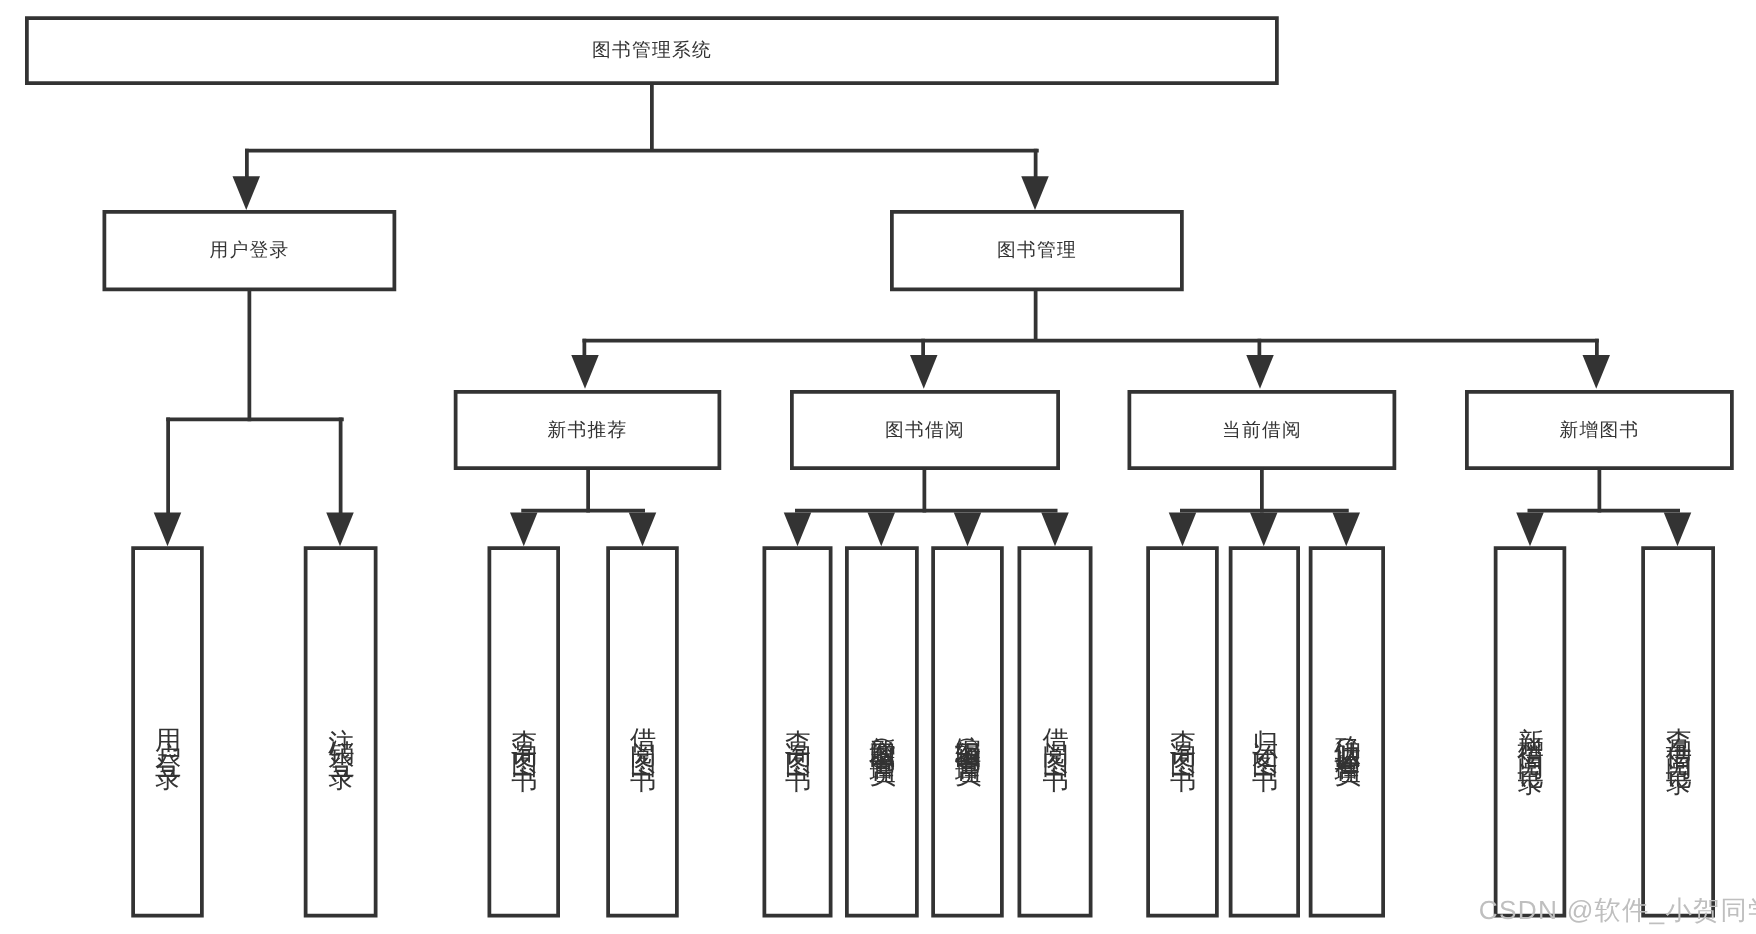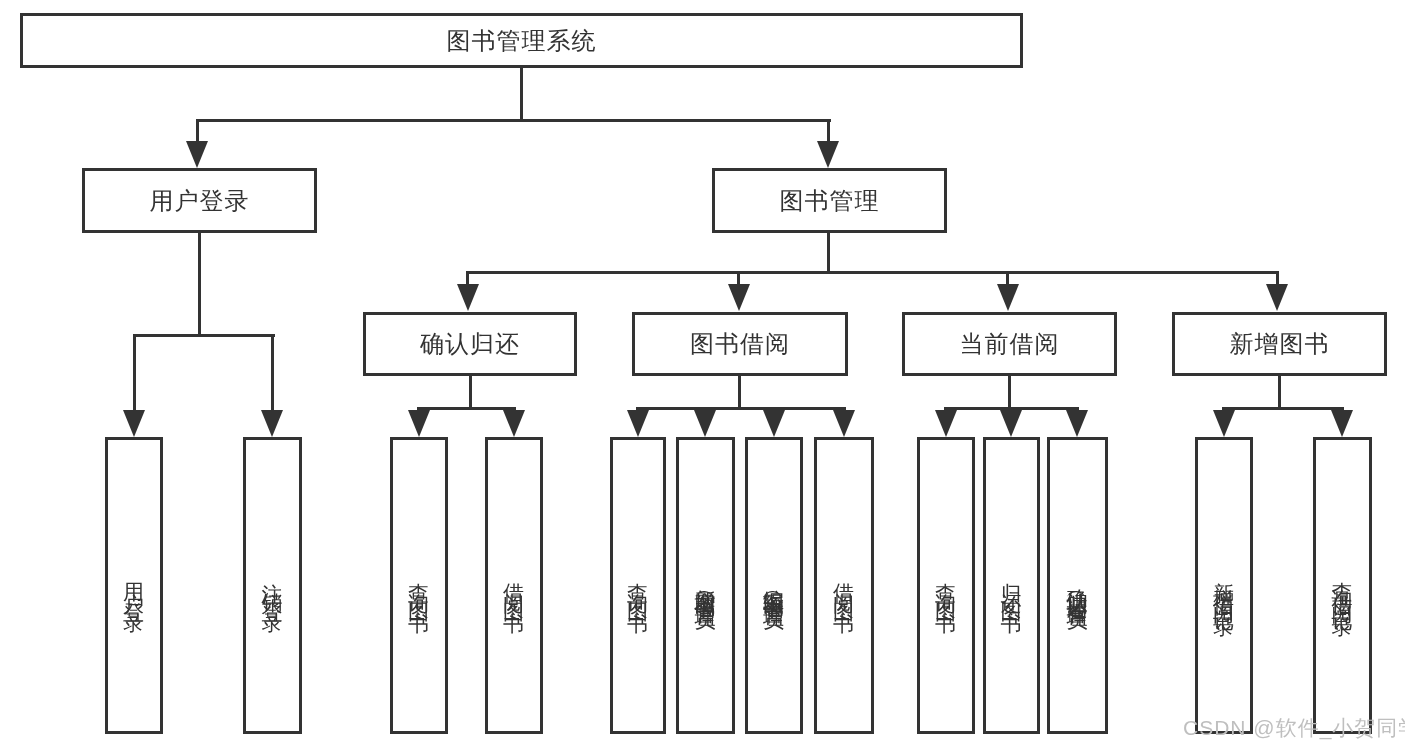--- a/index.html
+++ b/index.html
@@ -3,21 +3,21 @@
 <meta charset="utf-8">
 <style>
   html,body{margin:0;padding:0;background:#fff;}
   #stage{
     position:relative;width:1405px;height:747px;background:#fff;
     font-family:"Liberation Sans",sans-serif;color:#333;overflow:hidden;
   }
   .hbox{
     position:absolute;box-sizing:border-box;border:3px solid #333;background:#fff;
     display:flex;align-items:center;justify-content:center;
-    font-size:24px;letter-spacing:1px;color:#333;
+    font-size:15px;letter-spacing:1px;color:#333;
   }
   .vbox{
     position:absolute;box-sizing:border-box;border:3px solid #333;background:#fff;
     display:flex;align-items:center;justify-content:center;
   }
   .vbox span{
     writing-mode:vertical-lr;text-orientation:mixed;
     font-size:21px;letter-spacing:10px;color:#333;line-height:1;
   }
   .line{position:absolute;background:#333;}
@@ -66,21 +66,21 @@
   <div class="line" style="left:466px;top:271px;width:3px;height:16px;"></div>
   <div class="arrow" style="left:457px;top:284px;"></div>
   <div class="line" style="left:737px;top:271px;width:3px;height:16px;"></div>
   <div class="arrow" style="left:728px;top:284px;"></div>
   <div class="line" style="left:1006px;top:271px;width:3px;height:16px;"></div>
   <div class="arrow" style="left:997px;top:284px;"></div>
   <div class="line" style="left:1276px;top:271px;width:3px;height:16px;"></div>
   <div class="arrow" style="left:1266px;top:284px;"></div>
 
   <div class="hbox" style="left:363px;top:312px;width:214px;height:64px;">
-    <span>确认归还</span>
+    <span>新书推荐</span>
   </div>
   <div class="hbox" style="left:902px;top:312px;width:215px;height:64px;">
     <span>当前借阅</span>
   </div>
   <div class="hbox" style="left:632px;top:312px;width:216px;height:64px;">
     <span>图书借阅</span>
   </div>
   <div class="hbox" style="left:1172px;top:312px;width:215px;height:64px;">
     <span>新增图书</span>
   </div>

